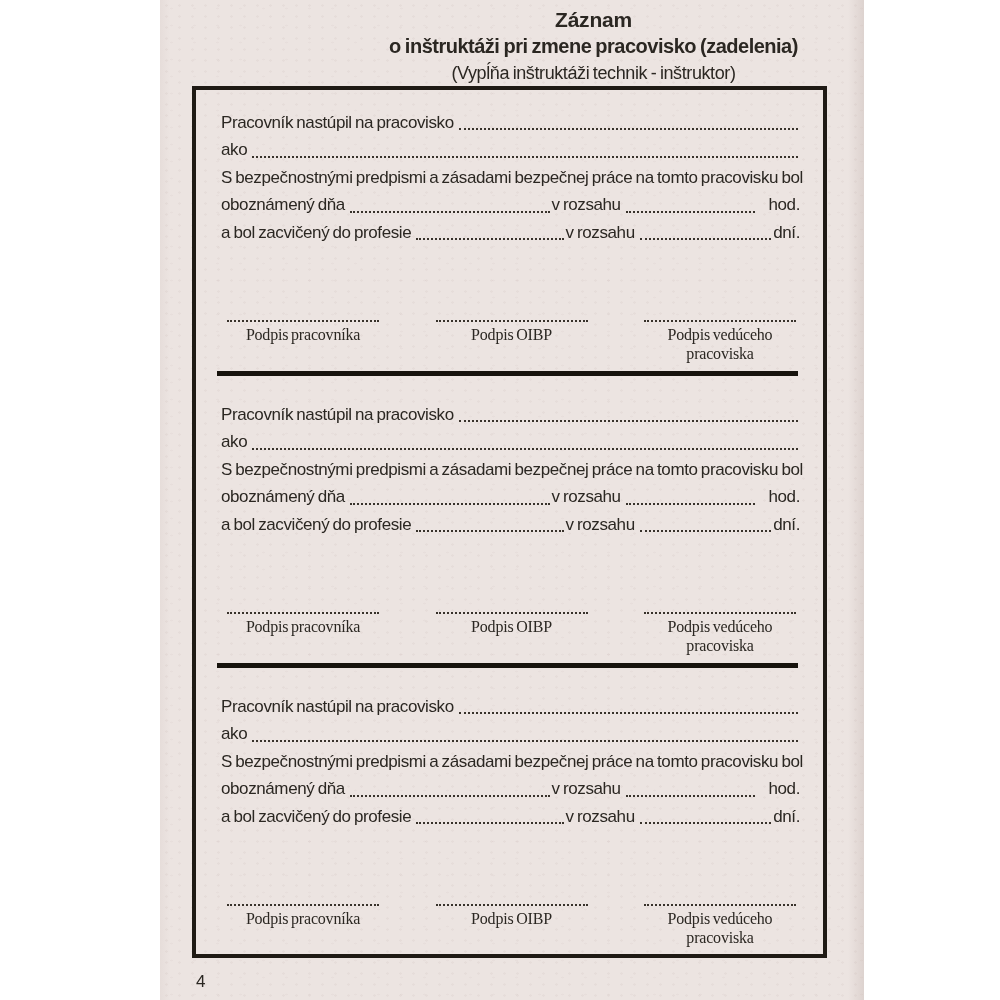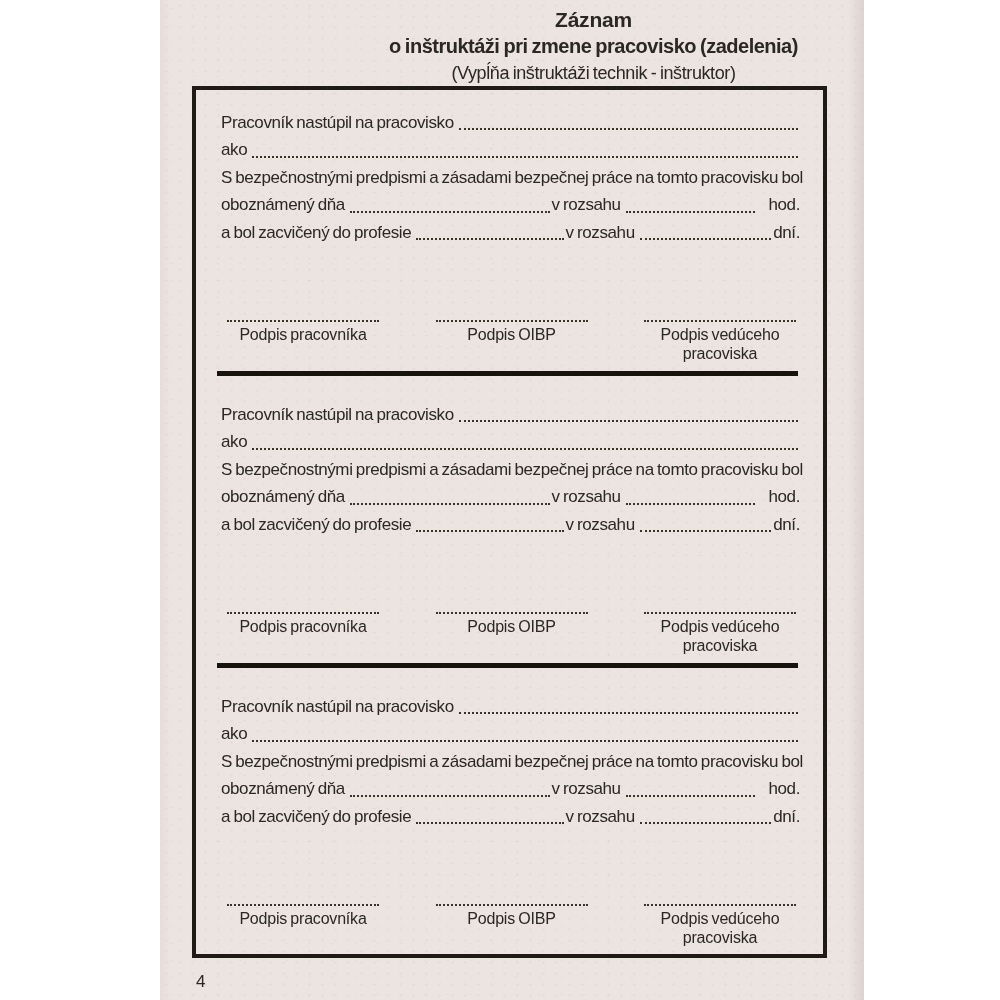--- a/index.html
+++ b/index.html
@@ -52,20 +52,21 @@
     margin:0 2px 6px 5px;
   }
   .g155{flex-grow:1.55;}
   .g112{flex-grow:1.12;}
   .g100{flex-grow:1;}
   .mid{margin-left:0;}
   .suffix-sp{margin-left:12px;}
   .sig-row{
     display:flex;justify-content:space-between;
     margin:auto 27px 7px 31px;
+    font-family:Liberation Serif, serif;
   }
   .sig-col{width:152px;}
   .sig-dots{height:0;border-top:2.4px dotted #38322b;}
   .sig-label{
     margin-top:3px;text-align:center;
     font-size:16px;line-height:19px;letter-spacing:-0.2px;word-spacing:-1px;
   }
   .divider{
     height:5px;background:#17130d;margin:1px 25px 6px 21px;flex:0 0 auto;
   }

